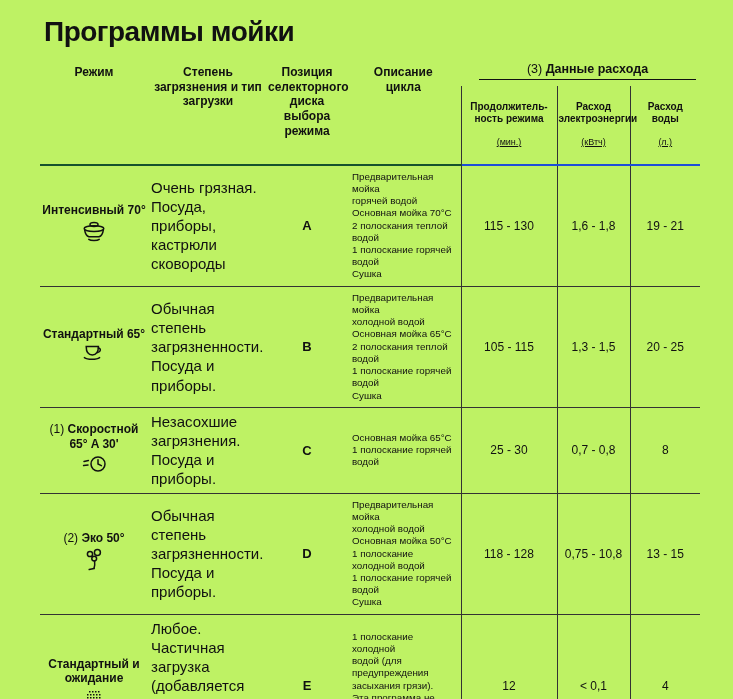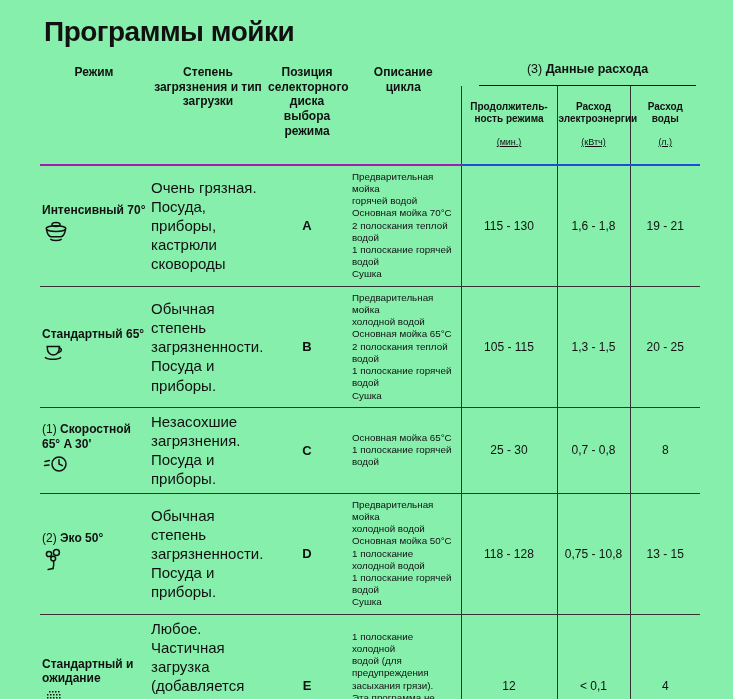--- a/index.html
+++ b/index.html
@@ -1,59 +1,59 @@
 <!DOCTYPE html>
 <html><head>
 <meta charset="utf-8">
 <style>
   * { margin:0; padding:0; box-sizing:border-box; }
   html,body { background:#ffffff; }
   .page {
     position:relative; width:733px; height:699px; overflow:hidden;
-    background:#86efac; color:#111;
+    background:#bef264; color:#111;
     font-family:"Liberation Sans", sans-serif;
   }
   .title {
     margin:16px 0 0 44px; font-size:28px; font-weight:bold; letter-spacing:-0.5px;
   }
   table.programs {
     margin:12px 0 0 40px; width:660px;
     border-collapse:collapse; table-layout:fixed;
   }
   col.c-mode{width:108px} col.c-soil{width:120px} col.c-pos{width:78px}
   col.c-cycle{width:115px} col.c-dur{width:96px} col.c-energy{width:73px} col.c-water{width:70px}
 
   thead th { font-weight:bold; text-align:center; vertical-align:top; }
   th.col-th {
     font-size:12px; line-height:1.22; padding-top:5px;
-    white-space:pre-line; border-bottom:2px solid #a21caf;
+    white-space:pre-line; border-bottom:2px solid #14532d;
   }
   th.group-th { padding-top:2px; vertical-align:top; height:26px; }
   .group-inner {
-    margin:0 4px 0 18px; padding-bottom:9px; font-size:12.5px;
+    margin:0 4px 0 18px; padding-bottom:3px; font-size:12.5px;
     border-bottom:1.5px solid #111; white-space:nowrap;
   }
   .group-ref { font-weight:normal; }
   th.sub-th {
     font-size:10px; line-height:1.18; padding:3px 1px 4px 1px;
     white-space:pre-line; border-bottom:2px solid #1d4ed8; vertical-align:top;
   }
   th.sub-th .unit { font-weight:normal; font-size:9px; margin-top:1px;text-decoration:underline; }
   .vline { border-left:1.5px solid #333; }
 
   tbody td { vertical-align:middle; }
   tbody tr + tr td { border-top:1.5px solid #333; }
   tbody tr:last-child td { border-bottom:1.5px solid #333; }
   tbody tr:nth-child(1){height:80px}
   tbody tr:nth-child(2){height:72px}
   tbody tr:nth-child(3){height:54px}
   tbody tr:nth-child(4){height:72px}
   tbody tr:nth-child(5){height:92px}
 
-  td.mode-cell { text-align:left; padding:2px; }
+  td.mode-cell { text-align:center; padding:2px; }
   .mode-name { font-size:12px; font-weight:bold; line-height:1.2; white-space:pre-line; }
   .mode-name .ref { font-weight:normal; }
   .mode-icon { display:inline-block; margin-top:3px; line-height:0; }
   .mode-icon svg { stroke:#111; fill:none; stroke-width:1.5; stroke-linecap:round; }
 
   td.soil-cell { font-size:15px; line-height:1.28; padding:4px 2px 4px 3px; white-space:pre-line; }
   td.pos-cell { text-align:center; font-weight:bold; font-size:13px; }
   td.cycle-cell { font-size:9.8px; line-height:1.25; padding:5px 2px 5px 6px; white-space:pre-line; }
   td.data-cell { text-align:center; font-size:12px; }
 </style>

